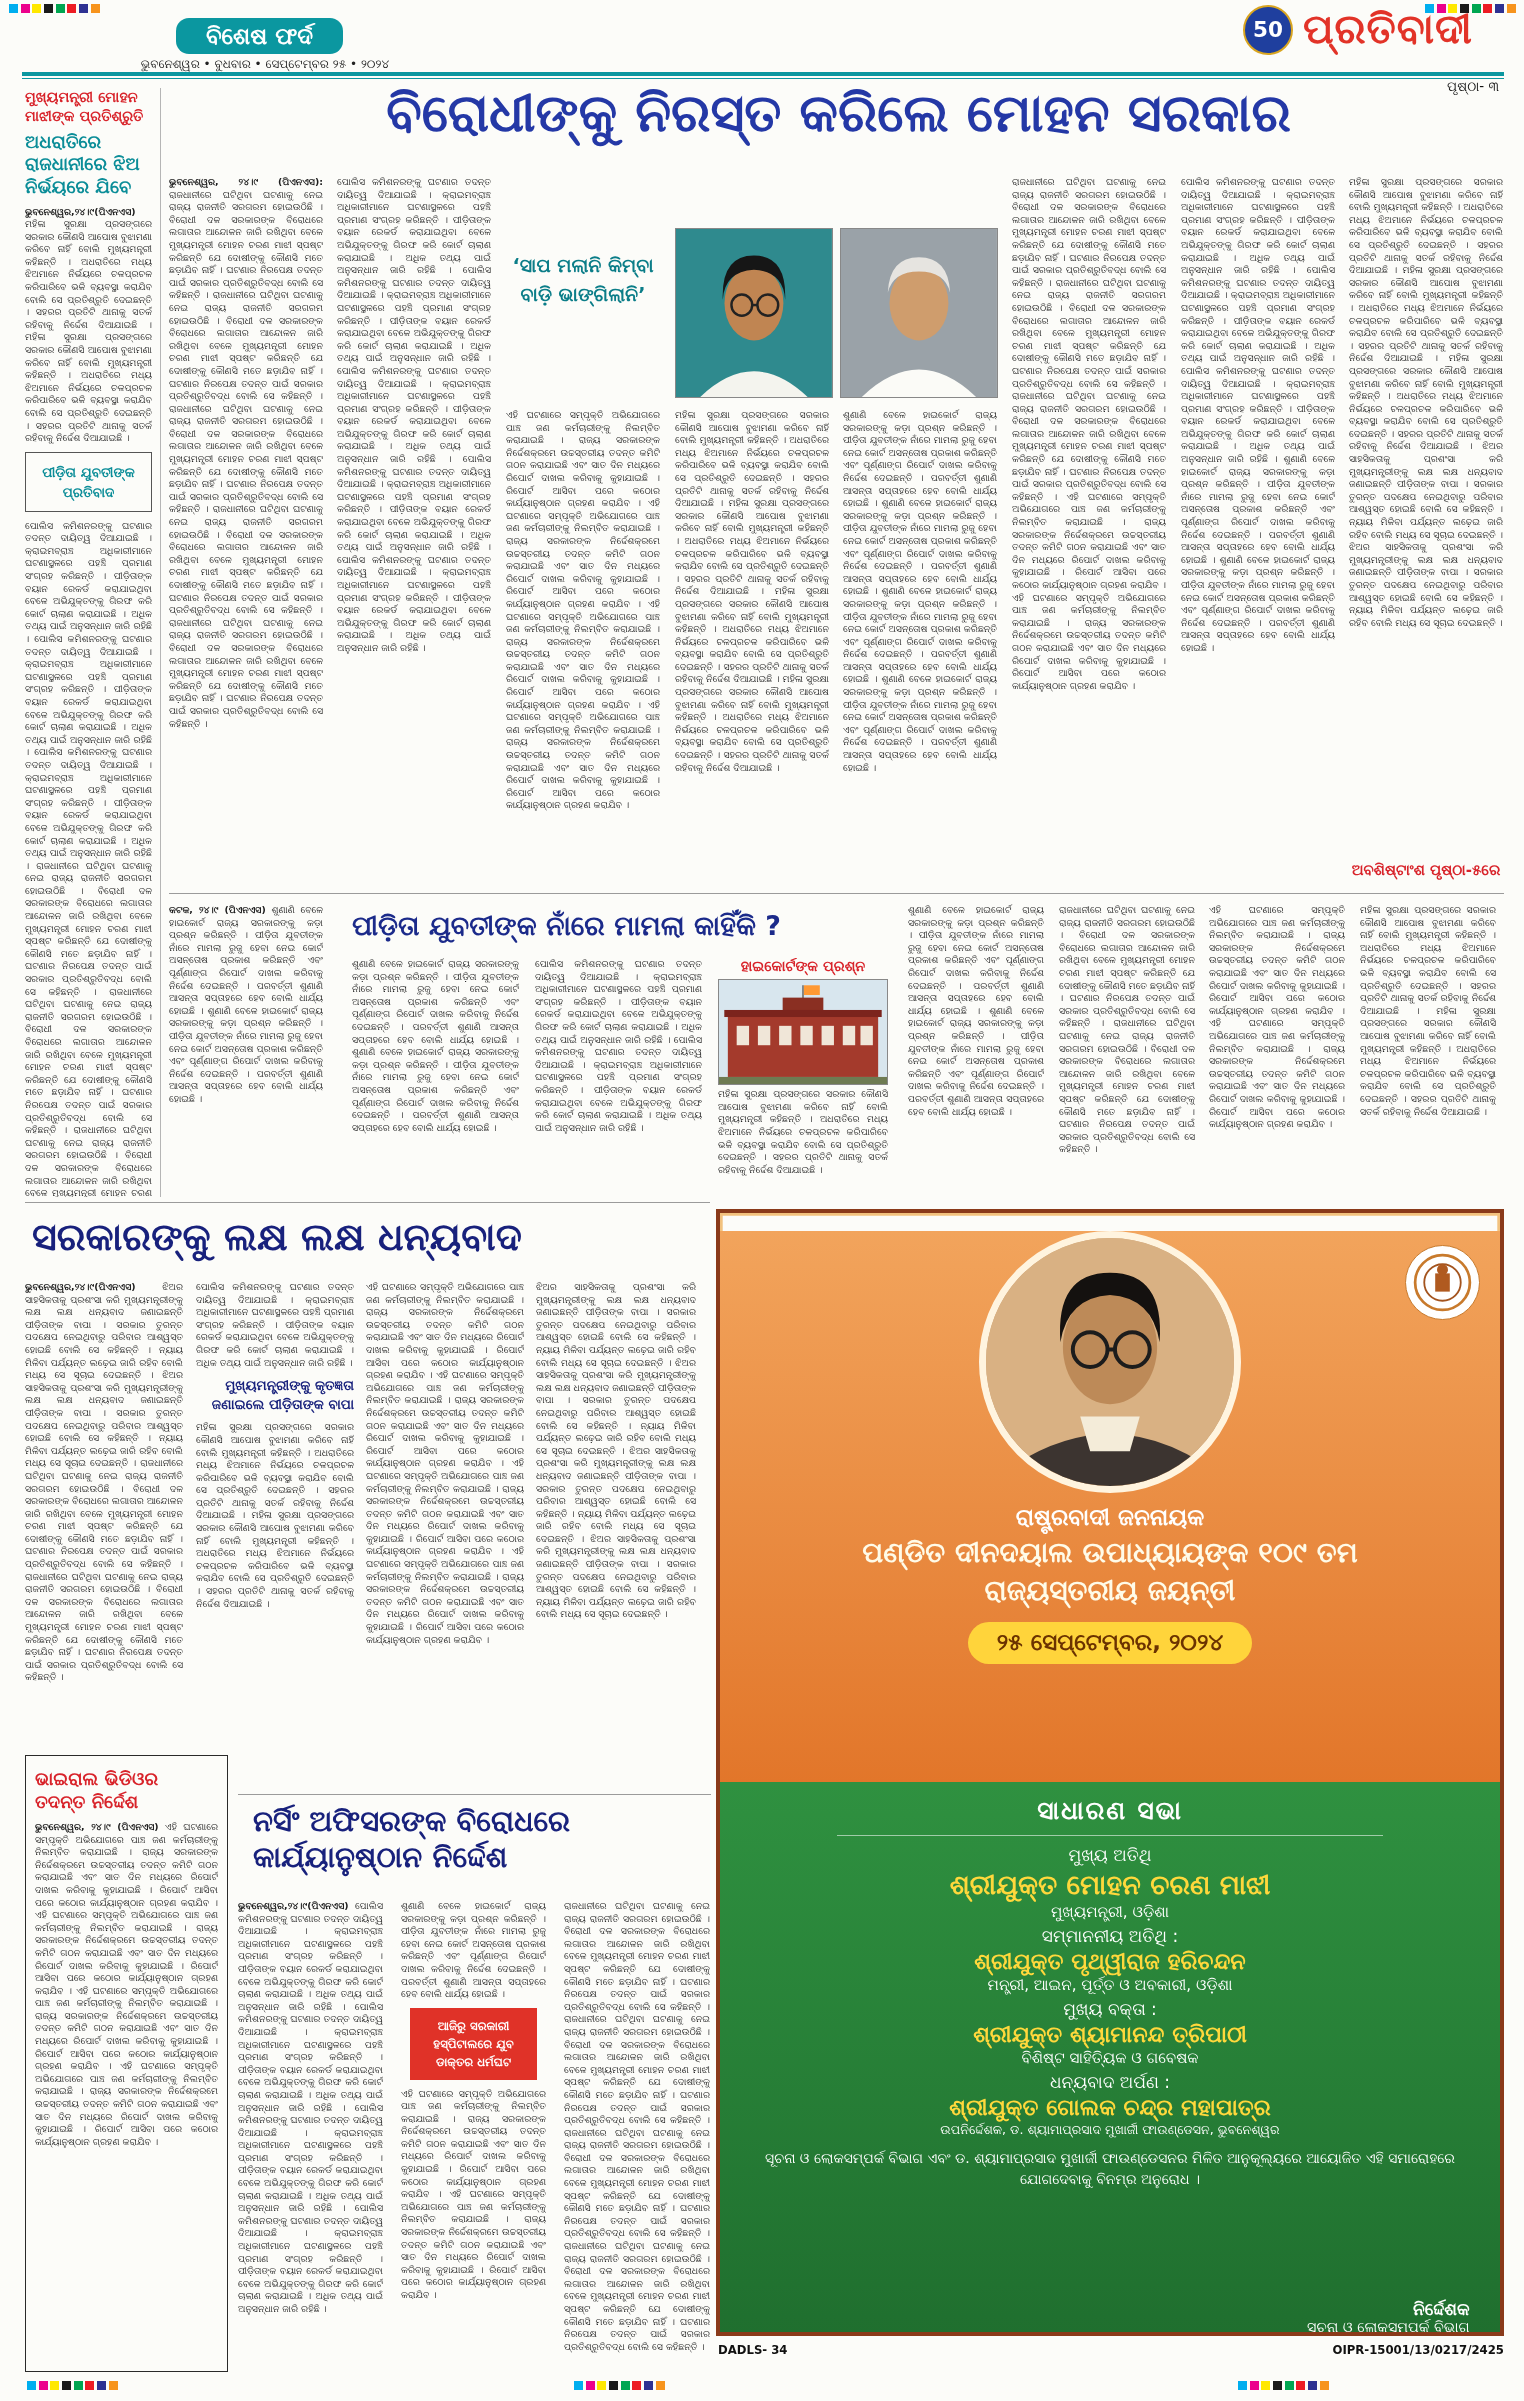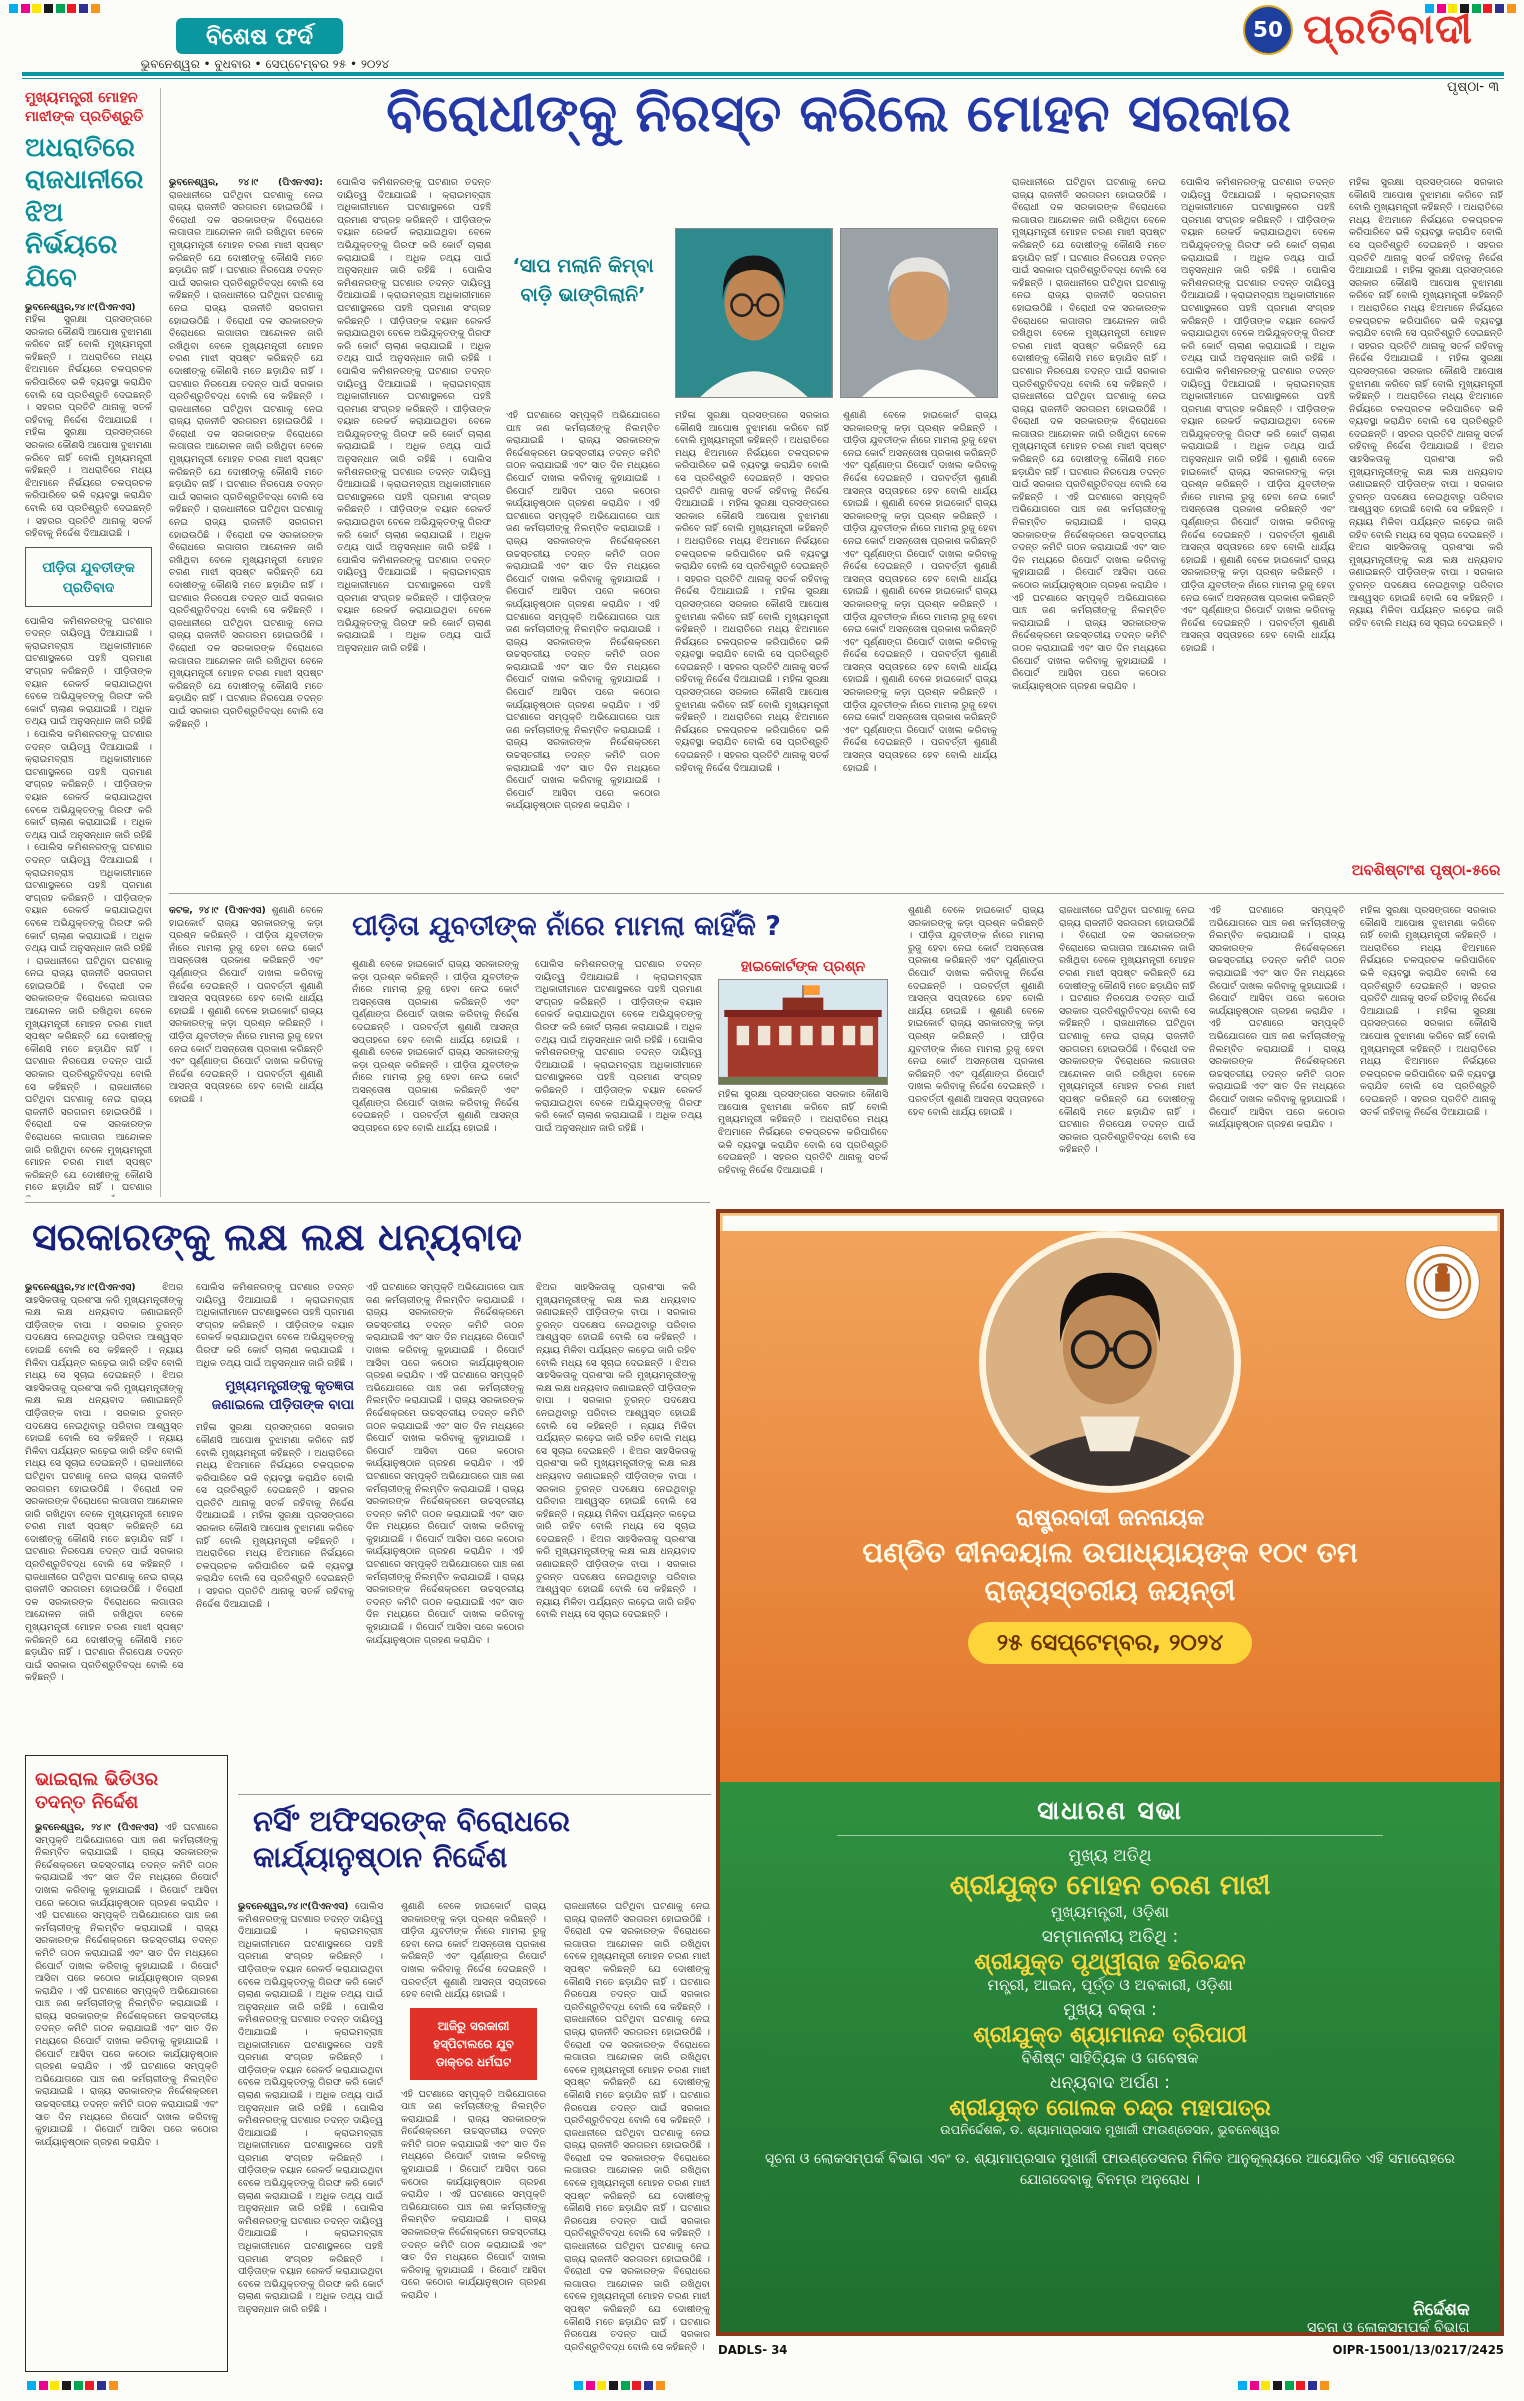--- a/index.html
+++ b/index.html
@@ -4,33 +4,33 @@
 <style>
   * { margin:0; padding:0; box-sizing:border-box; }
   body { background:#e8e8e4; font-family:"DejaVu Sans", sans-serif; }
   .page { position:relative; width:1525px; height:2401px; background:#fcfcf9; margin:0 auto; overflow:hidden; }
   .abs { position:absolute; }
   .col { font-size:9.4px; line-height:12.6px; text-align:justify; color:#1d1d1d; overflow:hidden; }
   .byline { font-weight:bold; }
   .hrule { background:#9b9b9b; height:0.9px; }
   .vrule { background:#b5b5b5; width:0.9px; }
   
-  .banner { background:#0b97a0; color:#fff; font-weight:bold; font-size:23px; text-align:center; line-height:36px; border-radius:6px; }
+  .banner { background:#0b97a0; color:#fff; font-weight:bold; font-size:23px; text-align:center; line-height:36px; border-radius:13px; }
   .dateline { font-size:12px; color:#222; }
   .masthead { font-size:41px; font-weight:bold; color:#e23328; letter-spacing:0.9px; }
   .badge { width:50px; height:50px; border-radius:50%; background:#1f3f9e; border:2.7px solid #d9a520; color:#fff; font-weight:bold; font-size:21.5px; text-align:center; line-height:45px; }
   .pageno { font-size:13.5px; color:#111; text-align:right;margin-top:26px; }
   .rule-teal { background:#0b97a0; }
   
   .h-main { font-size:52px; font-weight:bold; color:#2438a6; text-align:center; line-height:1.15; }
   .h-band { font-size:27px; font-weight:bold; color:#1b2a8a; text-align:left; }
   .h-story3 { font-size:38px; font-weight:bold; color:#18217c; }
   .h-nursing { font-size:29px; font-weight:bold; color:#18217c; line-height:1.25; }
   .kicker { font-size:14.4px; font-weight:bold; color:#d8232a; line-height:1.3; }
-  .lefthead { font-size:26px; font-weight:bold; color:#0b8d98; line-height:1.25; margin-top:5.4px; }
+  .lefthead { font-size:18px; font-weight:bold; color:#0b8d98; line-height:1.25; margin-top:5.4px; }
   .pullquote { font-size:19px; font-weight:bold; color:#0b7d88; text-align:center; line-height:1.5; padding-top:23px; }
   .tailnote { font-size:15px; font-weight:bold; color:#d8232a; text-align:center; }
   .inset-box { border:1.3px solid #555; padding:9px 5.4px; text-align:center; font-size:13.5px; font-weight:bold; color:#0b8d98; line-height:1.5; margin:7.2px 0; }
   .subhead { font-size:13.5px; font-weight:bold; color:#18217c; text-align:right; line-height:1.4; margin:7.2px 0; }
   .courtlabel { font-size:14.4px; font-weight:bold; color:#d8232a; text-align:center; margin-bottom:3.6px; }
   .photo-frame { border:0.9px solid #888; background:#ddd; overflow:hidden; }
   .viral { border:1.8px solid #2a2a2a; padding:11px 9px; }
   .viral-h { font-size:18px; font-weight:bold; color:#d8232a; line-height:1.3; margin-bottom:7.2px; }
   .redbox { width:127px; background:#e03228; color:#fff; font-size:11.7px; font-weight:bold; text-align:center; line-height:1.55; padding:9px 3.6px; margin:7.2px auto; }
   

